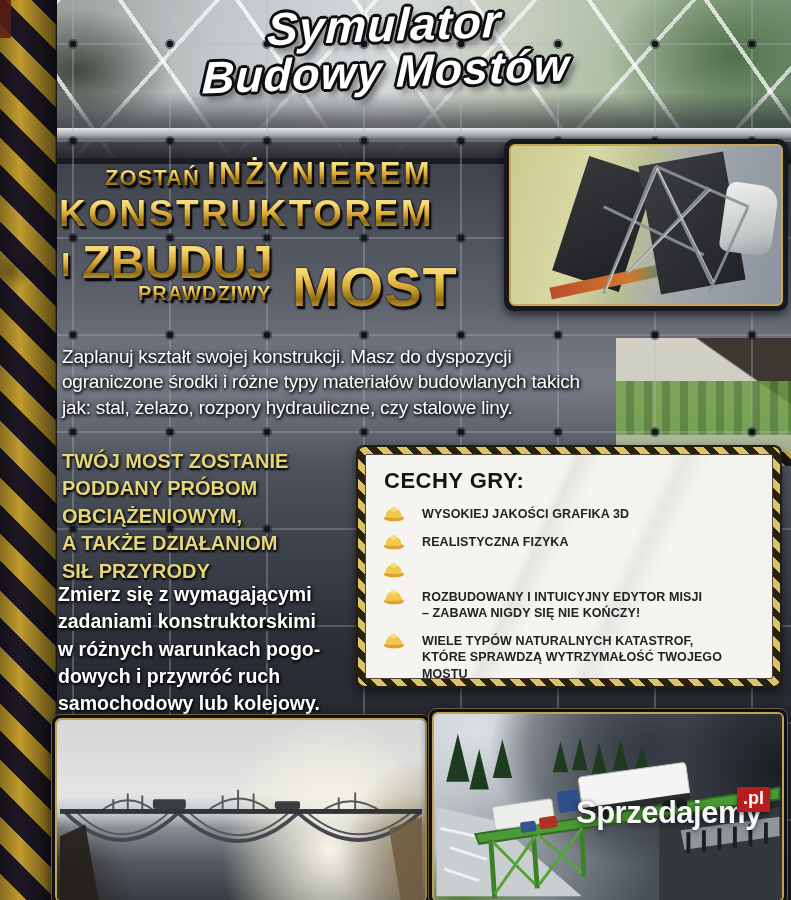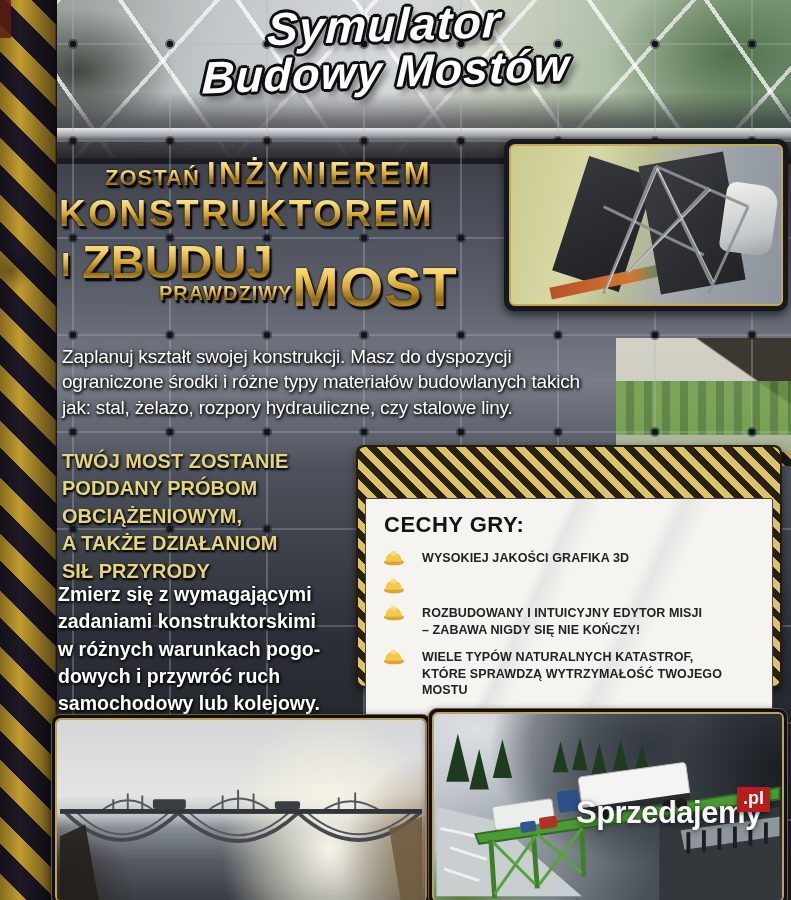--- a/index.html
+++ b/index.html
@@ -58,21 +58,21 @@
   .headline{position:absolute;left:57px;top:155px;width:430px;height:160px;z-index:5;}
   .gold{position:absolute;font-weight:bold;white-space:nowrap;
     background:linear-gradient(180deg,#fdf4b4 0%,#f3d36a 30%,#daa933 50%,#8f6a16 70%,#caa032 84%,#eecc66 100%);
     -webkit-background-clip:text;background-clip:text;color:transparent;
     filter:drop-shadow(2px 3px 0 rgba(12,10,6,.92)) drop-shadow(0 0 1px rgba(0,0,0,.9));}
   .hl-zostan{left:48px;top:10px;font-size:22px;letter-spacing:1px;}
   .hl-inzynierem{left:142px;top:1px;font-size:31px;letter-spacing:3.5px;margin-left:8px;}
   .hl-konstruktorem{left:2px;top:38px;font-size:37px;letter-spacing:2.5px;}
   .hl-i{left:4px;top:90px;font-size:34px;}
   .hl-zbuduj{left:25px;top:79px;font-size:47px;letter-spacing:0;}
-  .hl-prawdziwy{left:102px;top:127px;font-size:20px;letter-spacing:1px;}
+  .hl-prawdziwy{left:81px;top:127px;font-size:20px;letter-spacing:1px;}
   .hl-most{left:235px;top:99px;font-size:56px;letter-spacing:1px;}
 
   
   .pre{white-space:pre-line;}
   .intro{position:absolute;left:62px;top:344px;width:715px;z-index:5;
     font-size:19px;font-weight:normal;color:#fff;line-height:1.33;letter-spacing:-.2px;
     text-shadow:0 2px 3px rgba(0,0,0,.95),2px 0 3px rgba(0,0,0,.7),0 0 6px rgba(0,0,0,.6);}
   .highlight{position:absolute;left:62px;top:448px;width:300px;z-index:5;
     font-size:20px;font-weight:bold;color:#e5d678;line-height:1.37;
     text-shadow:0 2px 2px rgba(0,0,0,.95),2px 1px 3px rgba(0,0,0,.8);}
@@ -94,21 +94,21 @@
     background:linear-gradient(160deg,#f0f1ee,#c3c7c8 70%,#9b9fa3);transform:rotate(8deg);}
 
   
   .features{position:absolute;left:356px;top:445px;width:426px;height:243px;z-index:6;
     background:#241d12;border-radius:8px;padding:2px;box-shadow:0 4px 9px rgba(0,0,0,.55);}
   .features-hazard{width:100%;height:100%;border-radius:7px;padding:7px;
     background:repeating-linear-gradient(45deg,#dcc36a 0 7px,#29210f 7px 14px);}
   .features-inner{width:100%;height:100%;background:
       linear-gradient(115deg,transparent 0 40%,rgba(160,160,165,.18) 42%,transparent 47%,transparent 60%,rgba(150,150,158,.15) 63%,transparent 68%),
       #f5f4f0;
-    border:1px solid #4a4438;border-radius:2px;padding:11px 12px 6px 16px;margin-top:44px;}
+    border:1px solid #4a4438;border-radius:2px;padding:11px 12px 6px 16px;}
   .features-title{font-size:22px;font-weight:bold;color:#141414;letter-spacing:.5px;margin:2px 0 10px 2px;}
   .features-list{list-style:none;margin:0;padding:0;}
   .features-list li{display:flex;align-items:flex-start;gap:17px;margin-bottom:9.5px;}
   .features-list li .txt{font-size:12.5px;font-weight:bold;color:#222;line-height:1.3;letter-spacing:.1px;padding-top:2px;}
   .hat{flex:0 0 auto;width:23px;height:17px;margin-top:1px;}
 
   
   .shot{position:absolute;z-index:7;background:#101014;border-radius:9px;padding:3px;
     border:1px solid #6b5c33;box-shadow:0 3px 8px rgba(0,0,0,.6);}
   .shot-frame{width:100%;height:100%;border:2px solid #bfa258;border-radius:6px;overflow:hidden;position:relative;}
@@ -203,20 +203,28 @@
       <div class="features-inner">
         <div class="features-title">CECHY GRY:</div>
         <ul class="features-list">
           <li>
             <svg class="hat" viewBox="0 0 24 17">
                 <ellipse cx="12.5" cy="13.5" rx="10.5" ry="3.2" fill="#dca32f"></ellipse>
                 <path d="M3.5 13 Q3.5 3.5 12 3.5 Q20.5 3.5 20.5 13 Z" fill="#f2c94c"></path>
                 <rect x="9.5" y="1.5" width="5" height="5" rx="1.5" fill="#f8dd7d"></rect>
               </svg>
             <span class="txt pre">WYSOKIEJ JAKOŚCI GRAFIKA 3D</span>
+          </li>
+          <li>
+            <svg class="hat" viewBox="0 0 24 17">
+                <ellipse cx="12.5" cy="13.5" rx="10.5" ry="3.2" fill="#dca32f"></ellipse>
+                <path d="M3.5 13 Q3.5 3.5 12 3.5 Q20.5 3.5 20.5 13 Z" fill="#f2c94c"></path>
+                <rect x="9.5" y="1.5" width="5" height="5" rx="1.5" fill="#f8dd7d"></rect>
+              </svg>
+            <span class="txt pre">REALISTYCZNA  FIZYKA</span>
           </li>
           <li>
             <svg class="hat" viewBox="0 0 24 17">
                 <ellipse cx="12.5" cy="13.5" rx="10.5" ry="3.2" fill="#dca32f"></ellipse>
                 <path d="M3.5 13 Q3.5 3.5 12 3.5 Q20.5 3.5 20.5 13 Z" fill="#f2c94c"></path>
                 <rect x="9.5" y="1.5" width="5" height="5" rx="1.5" fill="#f8dd7d"></rect>
               </svg>
           </li>
           <li>
             <svg class="hat" viewBox="0 0 24 17">

